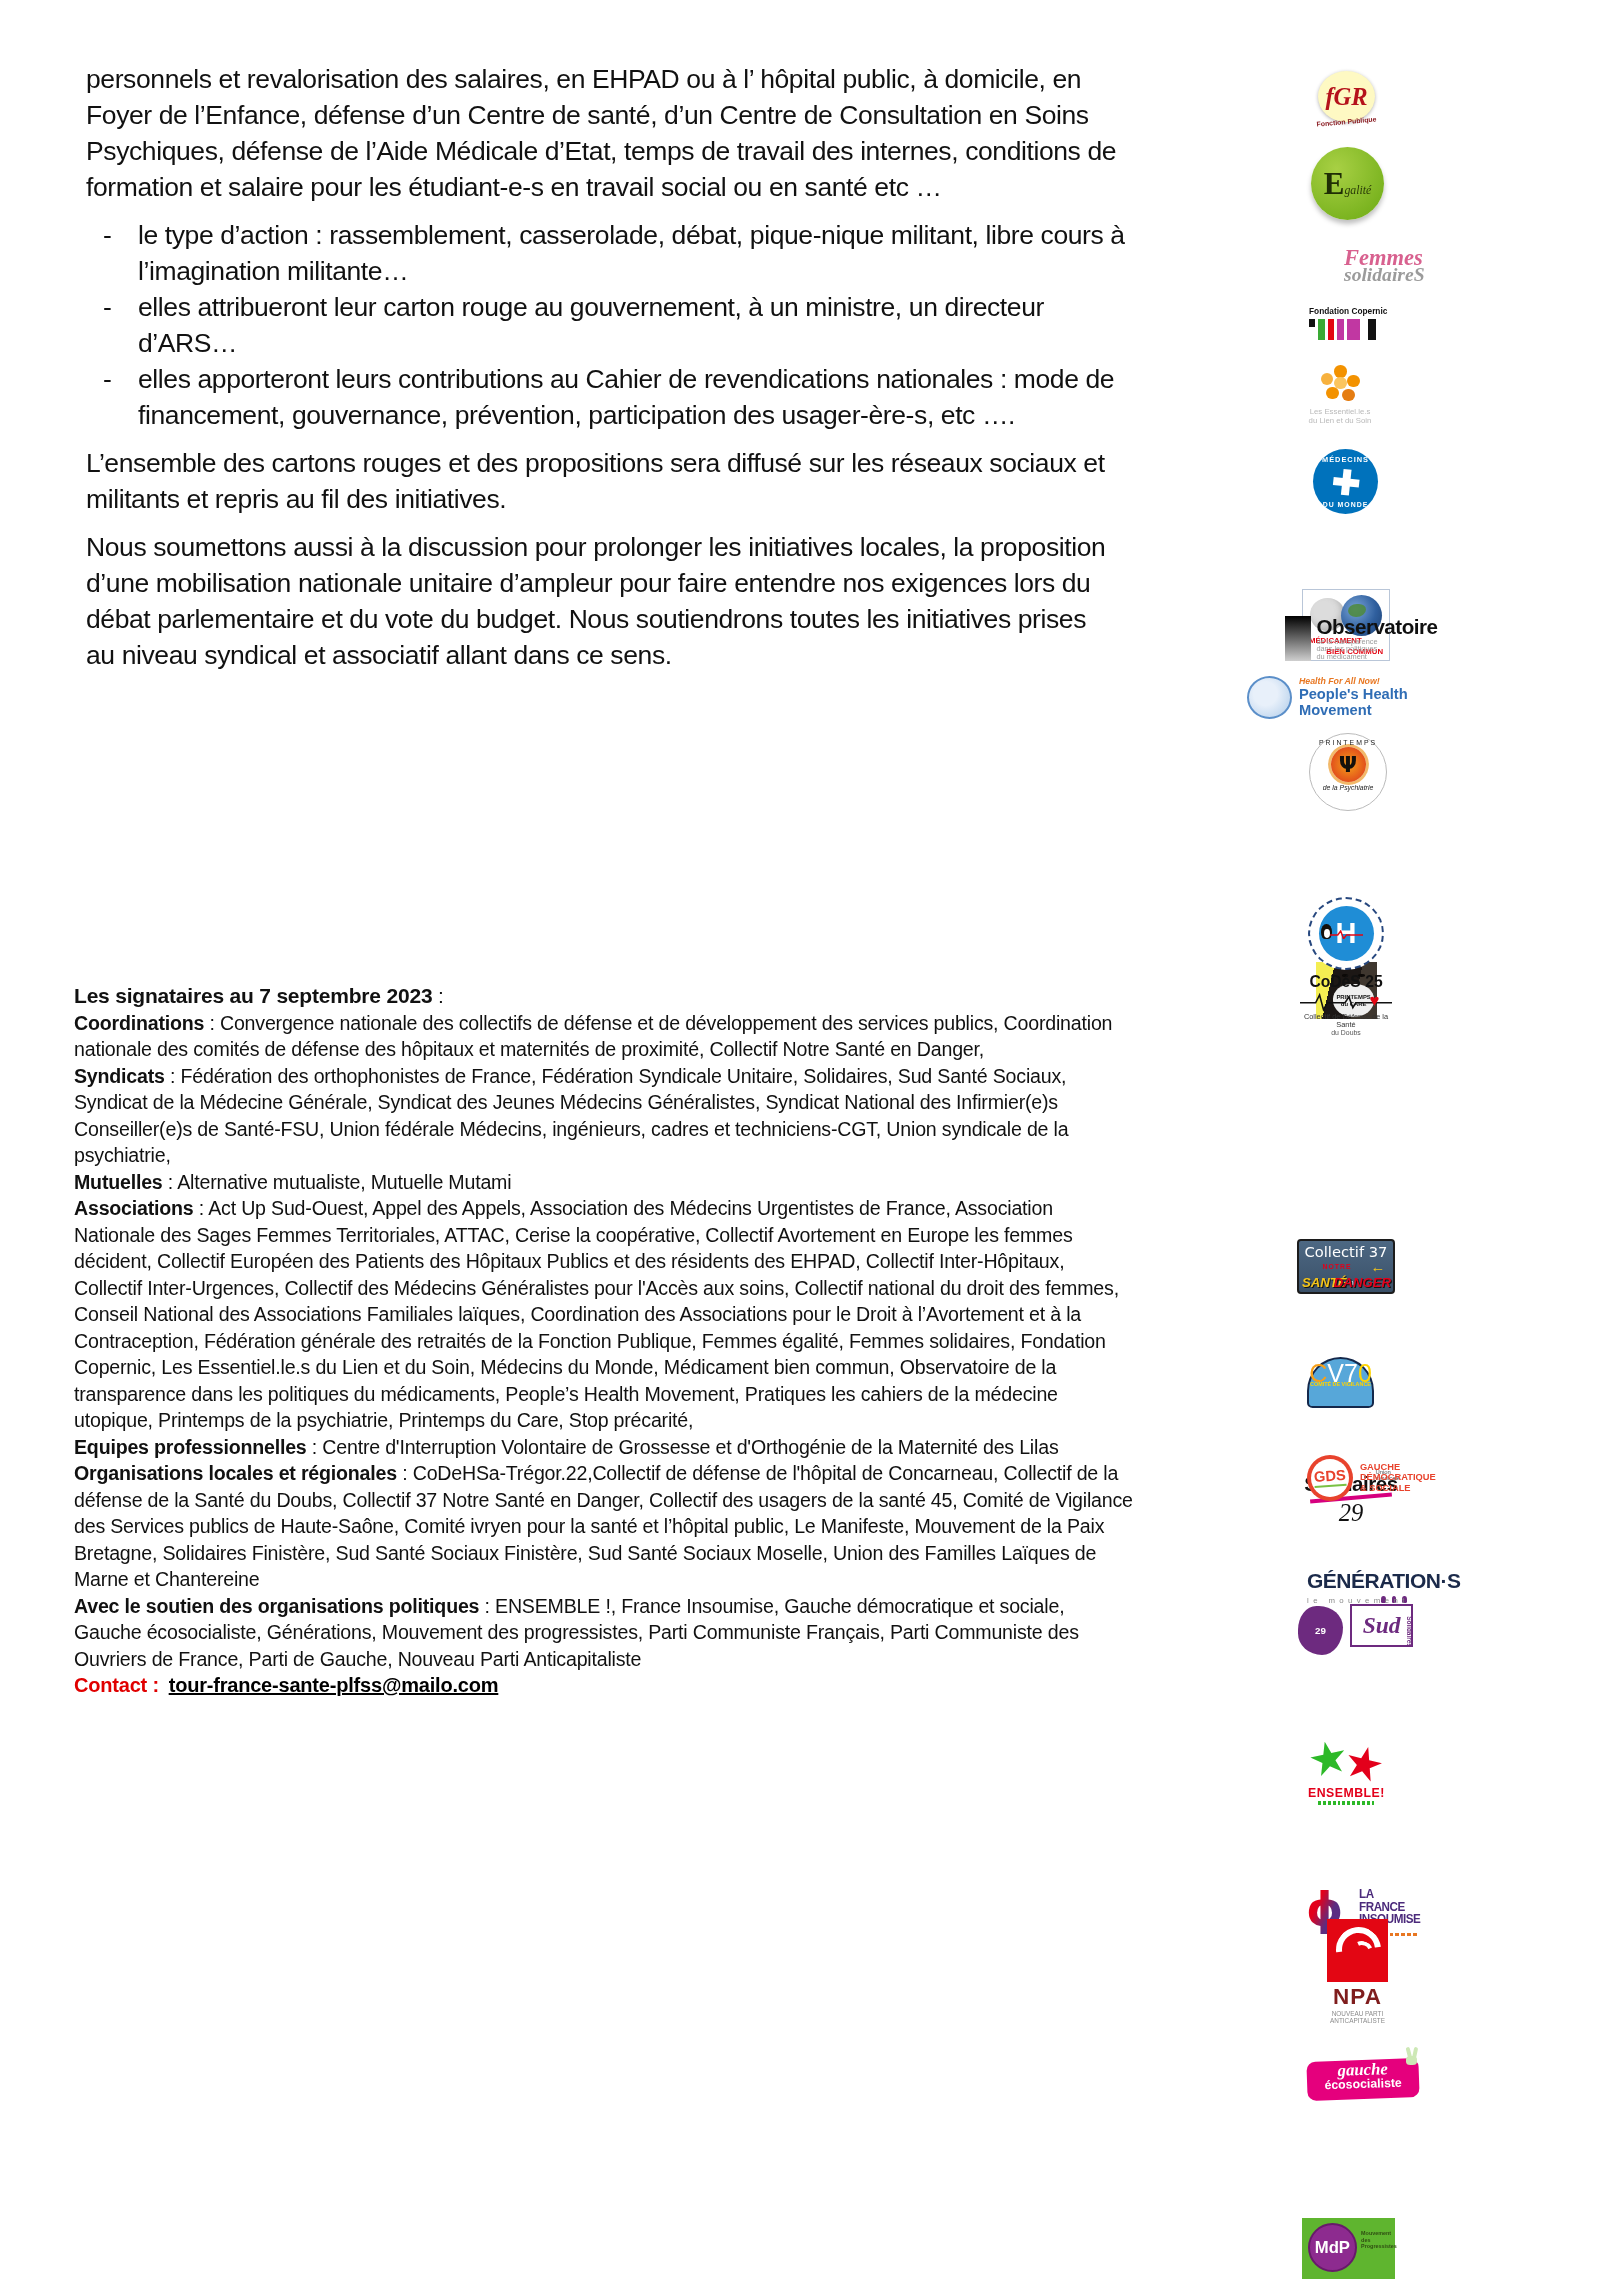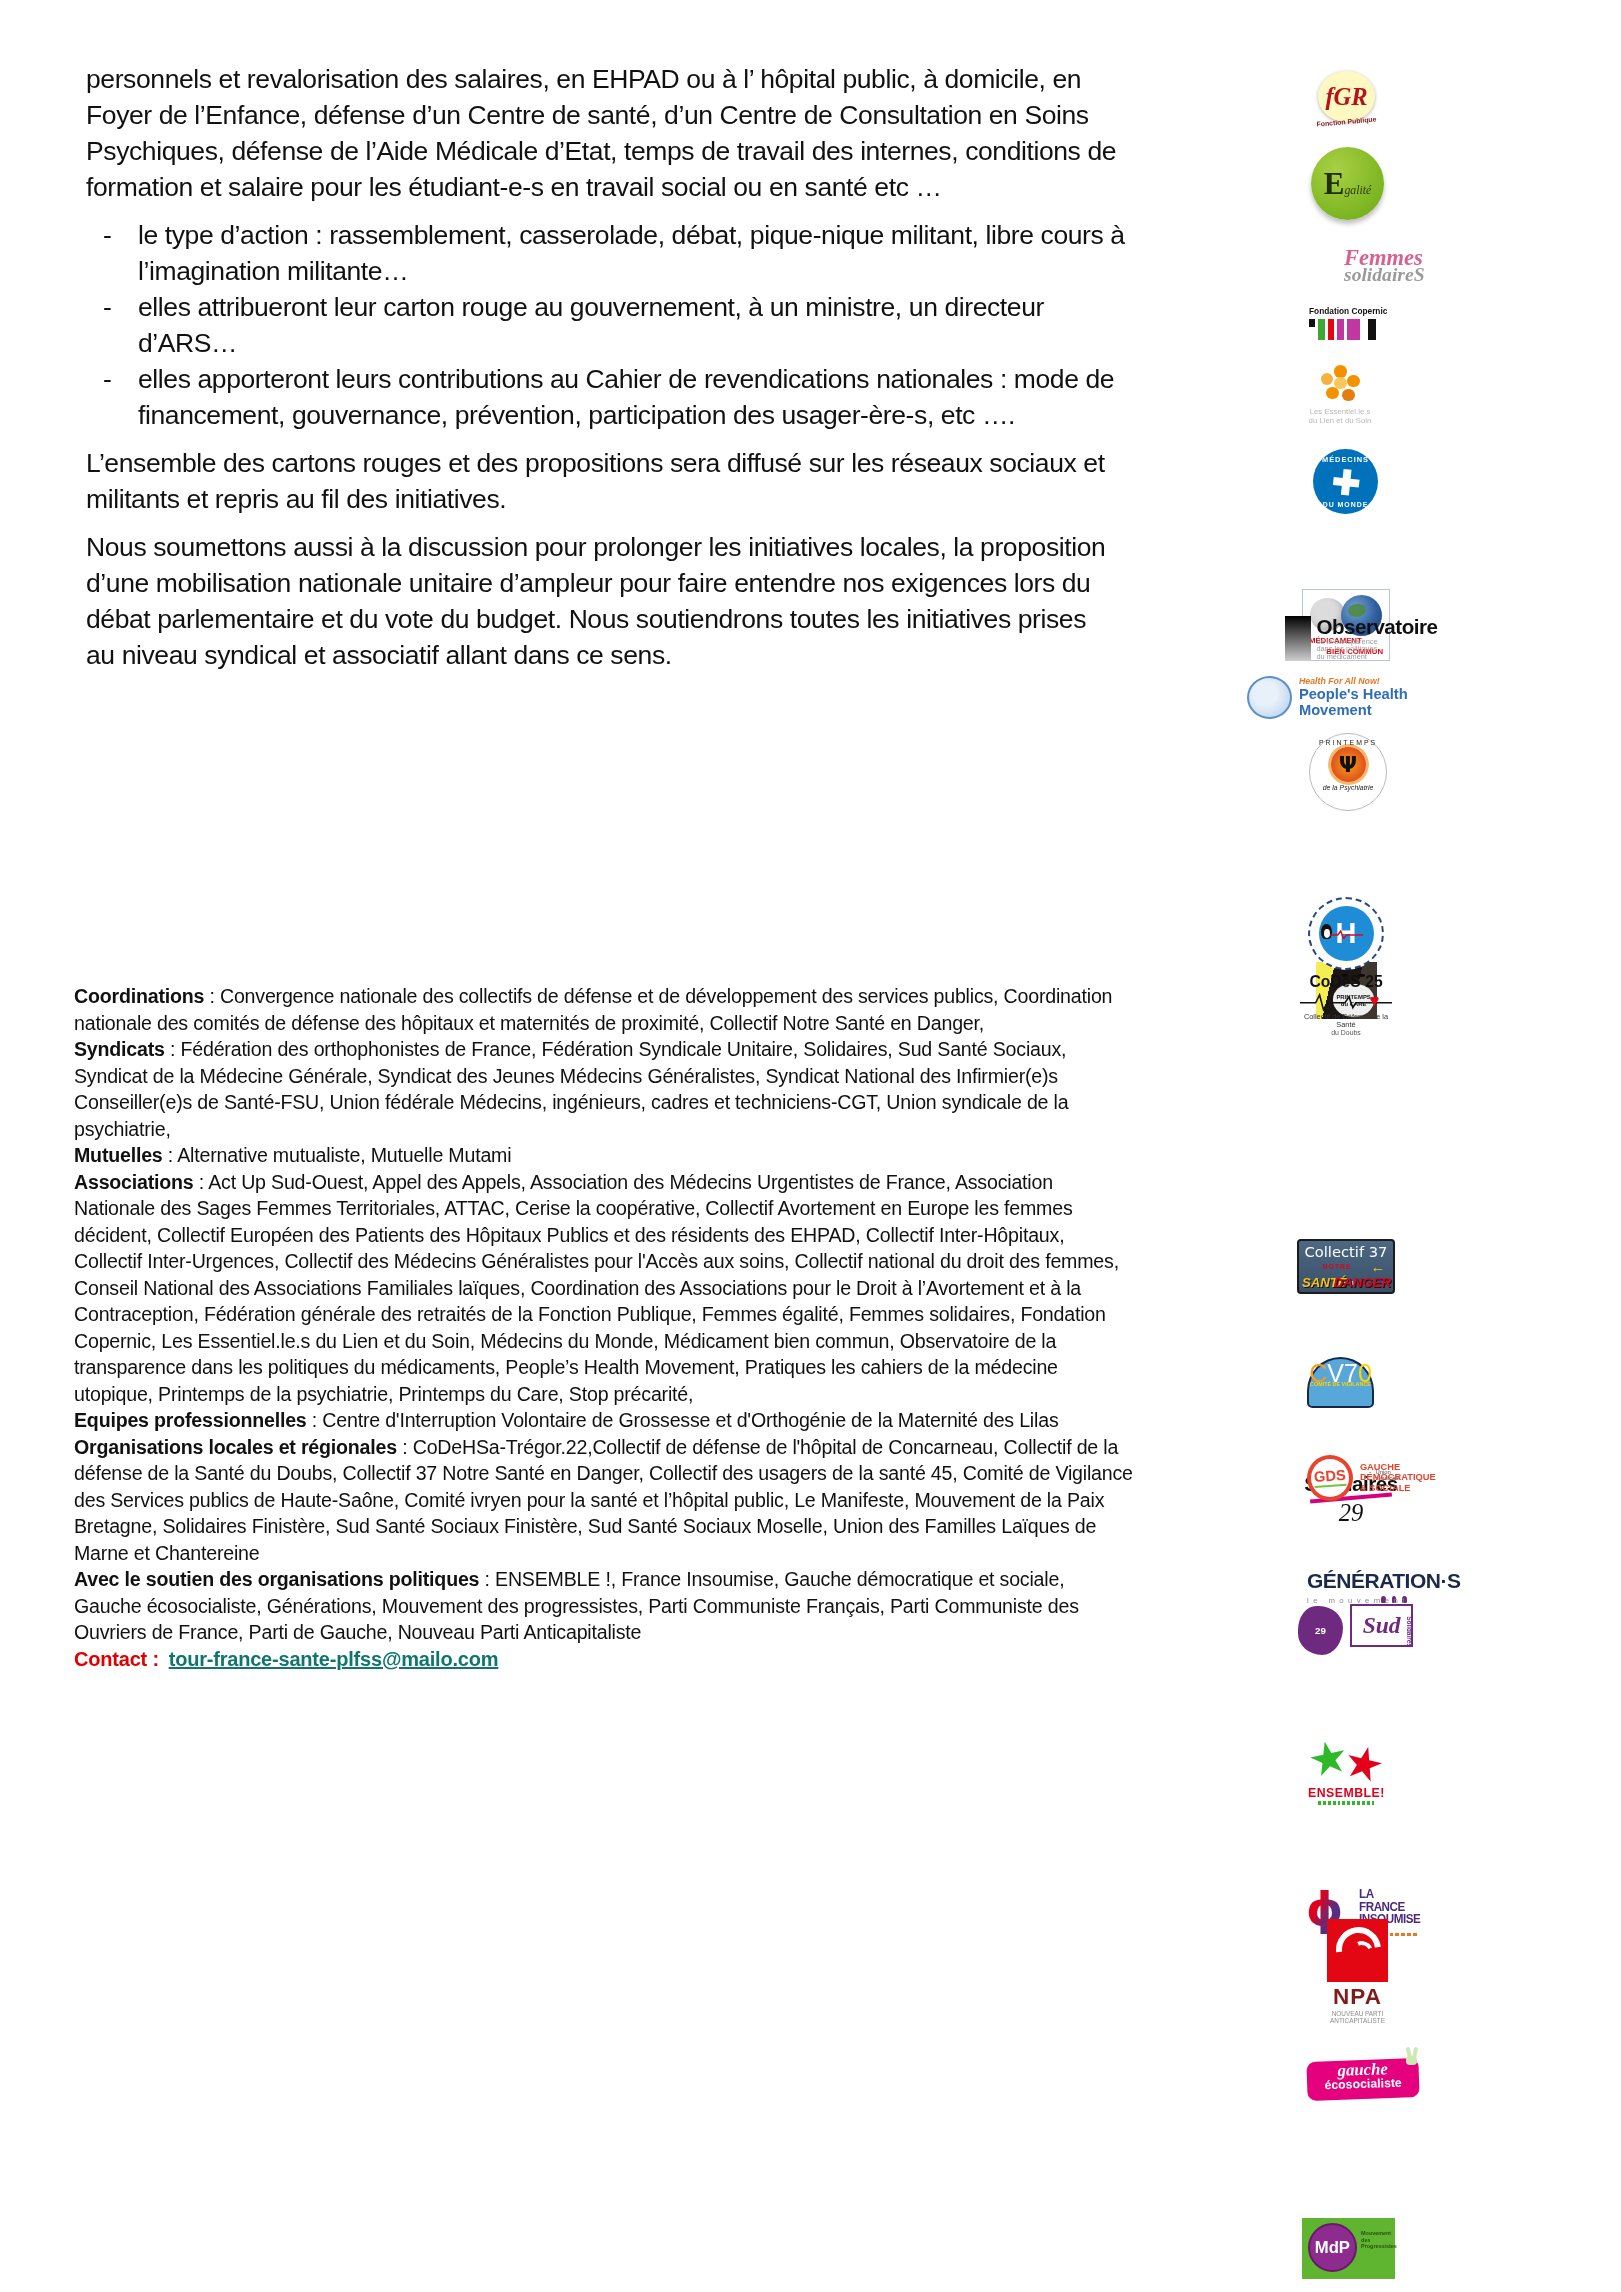--- a/index.html
+++ b/index.html
@@ -15,21 +15,21 @@
   .bullet .btext{flex:1;}
   .para2{margin-top:36px;}
   .para3{margin-top:73px;white-space:pre-line;}
 
   
   .signatories{position:absolute;left:74px;top:983px;width:1059px;font-size:19.6px;line-height:26.5px;letter-spacing:-0.2px;}
   .signatories p{margin:0;}
   .sig-title{font-size:21px;}
   .contact{margin-top:44px;font-size:20px;font-weight:bold;}
   .contact-label{color:#e00000;}
-  .contact-email{color:#0f766e;text-decoration:underline;margin-left:9.8px;cursor:pointer;}
+  .contact-email{color:#000000;text-decoration:underline;margin-left:9.8px;cursor:pointer;}
 
   
   .logo{position:absolute;box-sizing:border-box;}
   .logo *{box-sizing:border-box;}
 
   
   .t0{left:1310px;top:71px;width:73px;height:65px;text-align:center;}
   .fgr-circle{width:57px;height:51px;margin:0 auto;border-radius:50%;box-shadow:0 1px 3.9px rgba(0,0,0,.3);
               display:flex;align-items:center;justify-content:center;background:#fef9c3;}
   .fgr-txt{font-family:"Liberation Serif",serif;font-style:italic;font-weight:bold;font-size:24.5px;color:#b5121b;}
@@ -225,20 +225,23 @@
     <div class="bullet">
       <span class="dash">-</span>
       <span class="btext">elles apporteront leurs contributions au Cahier de revendications nationales : mode de financement, gouvernance, prévention, participation des usager-ère-s, etc ….</span>
     </div>
 
     <p>L’ensemble des cartons rouges et des propositions sera diffusé sur les réseaux sociaux et militants et repris au fil des initiatives.</p>
     <p class="para2">Nous soumettons aussi à la discussion pour prolonger les initiatives locales, la proposition d’une mobilisation nationale unitaire d’ampleur pour faire entendre nos exigences lors du débat parlementaire et du vote du budget.  Nous soutiendrons toutes les initiatives prises au niveau syndical et associatif allant dans ce sens.</p>
   </div>
 
   <div class="signatories">
+    <p class="sig-title">
+      <b>Les signataires au 7 septembre 2023</b><span> :</span>
+    </p>
     <p><b>Coordinations</b><span> : Convergence nationale des collectifs de défense et de développement des services publics, Coordination nationale des comités de défense des hôpitaux et maternités de proximité, Collectif Notre Santé en Danger,</span></p>
     <p><b>Syndicats</b><span> : Fédération des orthophonistes de France, Fédération Syndicale Unitaire, Solidaires, Sud Santé Sociaux, Syndicat de la Médecine Générale, Syndicat des Jeunes Médecins Généralistes, Syndicat National des Infirmier(e)s Conseiller(e)s de Santé-FSU, Union fédérale Médecins, ingénieurs, cadres et techniciens-CGT, Union syndicale de la psychiatrie,</span></p>
     <p><b>Mutuelles</b><span> : Alternative mutualiste, Mutuelle Mutami</span></p>
     <p><b>Associations</b><span> : Act Up Sud-Ouest, Appel des Appels, Association des Médecins Urgentistes de France, Association Nationale des Sages Femmes Territoriales, ATTAC, Cerise la coopérative, Collectif Avortement en Europe les femmes décident,  Collectif Européen des Patients des Hôpitaux Publics et des résidents des EHPAD, Collectif Inter-Hôpitaux, Collectif Inter-Urgences, Collectif des Médecins Généralistes pour l'Accès aux soins, Collectif national du droit des femmes,  Conseil National des Associations Familiales laïques, Coordination des Associations pour le Droit à l’Avortement et à la Contraception, Fédération générale des retraités de la Fonction Publique, Femmes égalité, Femmes solidaires, Fondation Copernic, Les Essentiel.le.s du Lien et du Soin, Médecins du Monde, Médicament bien commun, Observatoire de la transparence dans les politiques du médicaments, People’s Health Movement, Pratiques les cahiers de la médecine utopique,  Printemps de la psychiatrie, Printemps du Care, Stop précarité,</span></p>
     <p><b>Equipes professionnelles</b><span> : Centre d'Interruption Volontaire de Grossesse et d'Orthogénie de la Maternité des Lilas</span></p>
     <p><b>Organisations locales et régionales</b><span> : CoDeHSa-Trégor.22,Collectif de défense de l'hôpital de Concarneau, Collectif de la défense de la Santé du Doubs, Collectif 37 Notre Santé en Danger, Collectif des usagers de la santé 45, Comité de Vigilance des Services publics de Haute-Saône, Comité ivryen pour la santé et l’hôpital public, Le Manifeste, Mouvement de la Paix Bretagne, Solidaires Finistère, Sud Santé Sociaux Finistère, Sud Santé Sociaux Moselle, Union des Familles Laïques de Marne et Chantereine</span></p>
     <p><b>Avec le soutien des organisations politiques</b><span> : ENSEMBLE !, France Insoumise, Gauche démocratique et sociale, Gauche écosocialiste, Générations, Mouvement des progressistes,  Parti Communiste Français, Parti Communiste des Ouvriers de France, Parti de Gauche, Nouveau Parti Anticapitaliste</span></p>
 
     <p class="contact">
       <b class="contact-label">Contact :</b><a class="contact-email">tour-france-sante-plfss@mailo.com</a>

